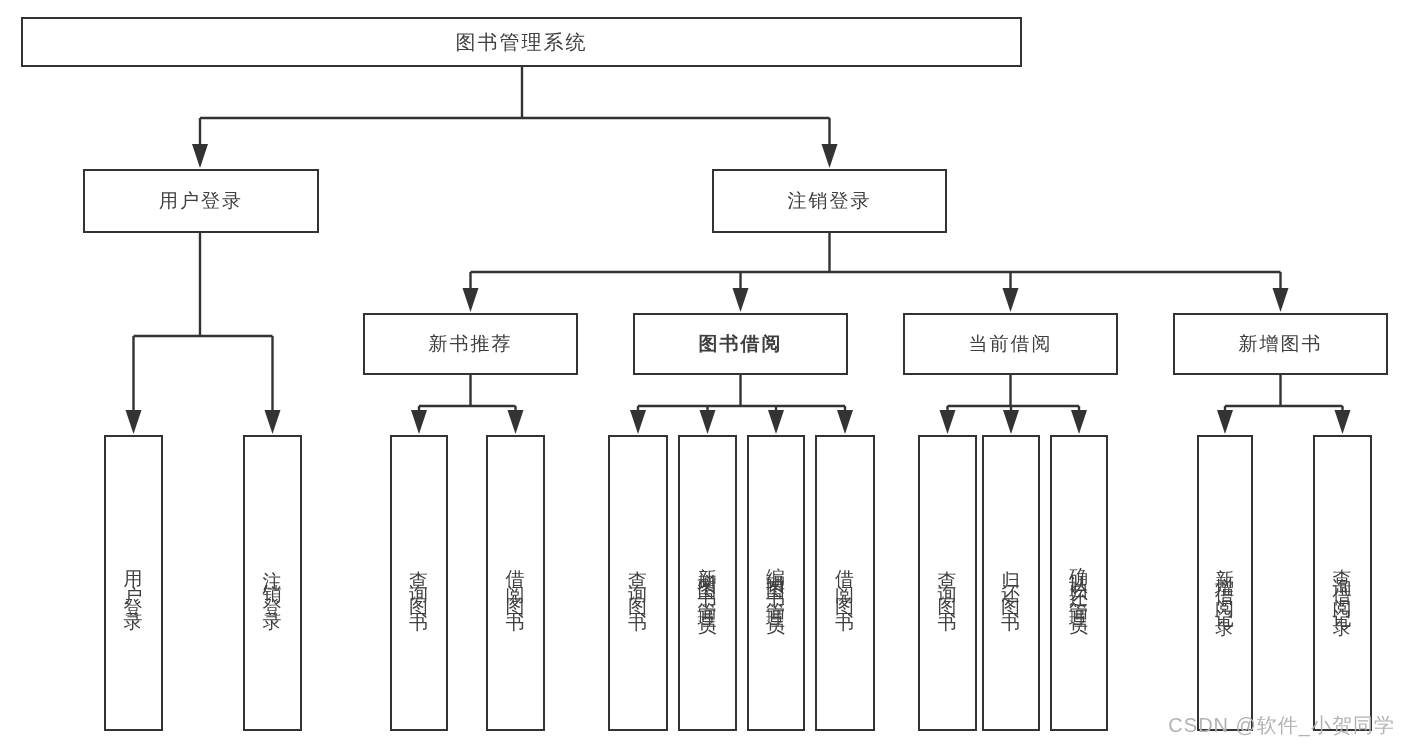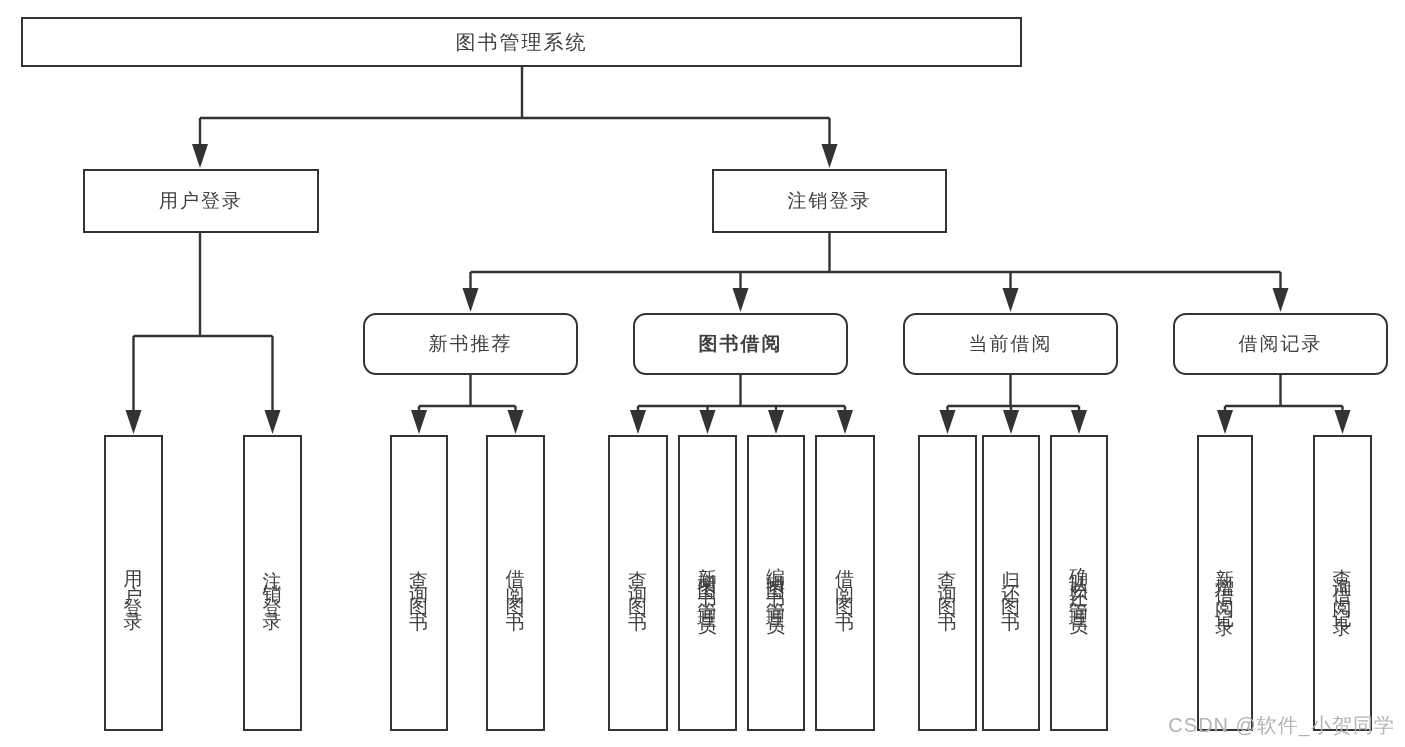--- a/index.html
+++ b/index.html
@@ -10,21 +10,21 @@
   #wires{position:absolute;left:0;top:0;z-index:1;}
   .node{
     position:absolute;box-sizing:border-box;background:#ffffff;border:2.5px solid #333333;
     display:flex;align-items:center;justify-content:center;z-index:2;
   }
   .h-label{font-size:19px;letter-spacing:2px;white-space:nowrap;}
   .root{left:21px;top:17px;width:1001px;height:50px;}
   .root .h-label{font-size:20px;}
   .l2-login{left:83px;top:169px;width:236px;height:64px;}
   .l2-mgmt{left:712px;top:169px;width:235px;height:64px;}
-  .l3{top:313px;height:62px;width:215px;border-radius:13px;}
+  .l3{top:313px;height:62px;width:215px;}
   .l3-nb{left:363px;}
   .l3-bb{left:633px;font-weight:bold;}
   .l3-cb{left:903px;}
   .l3-br{left:1173px;}
   .leaf{top:435px;height:296px;}
   .leaf .v-label{
     writing-mode:vertical-rl;text-orientation:mixed;font-size:19px;line-height:1;
     white-space:nowrap;
   }
   .ls4{letter-spacing:14px;}
@@ -101,21 +101,21 @@
   <div class="node l3 l3-nb">
     <span class="h-label">新书推荐</span>
   </div>
   <div class="node l3 l3-bb">
     <span class="h-label">图书借阅</span>
   </div>
   <div class="node l3 l3-cb">
     <span class="h-label">当前借阅</span>
   </div>
   <div class="node l3 l3-br">
-    <span class="h-label">借阅记录</span>
+    <span class="h-label">新增图书</span>
   </div>
 
   <div class="node leaf lf-a">
     <span class="v-label ls4">用户登录</span>
   </div>
   <div class="node leaf lf-b">
     <span class="v-label ls4">注销登录</span>
   </div>
   <div class="node leaf lf-c">
     <span class="v-label ls4">查询图书</span>

